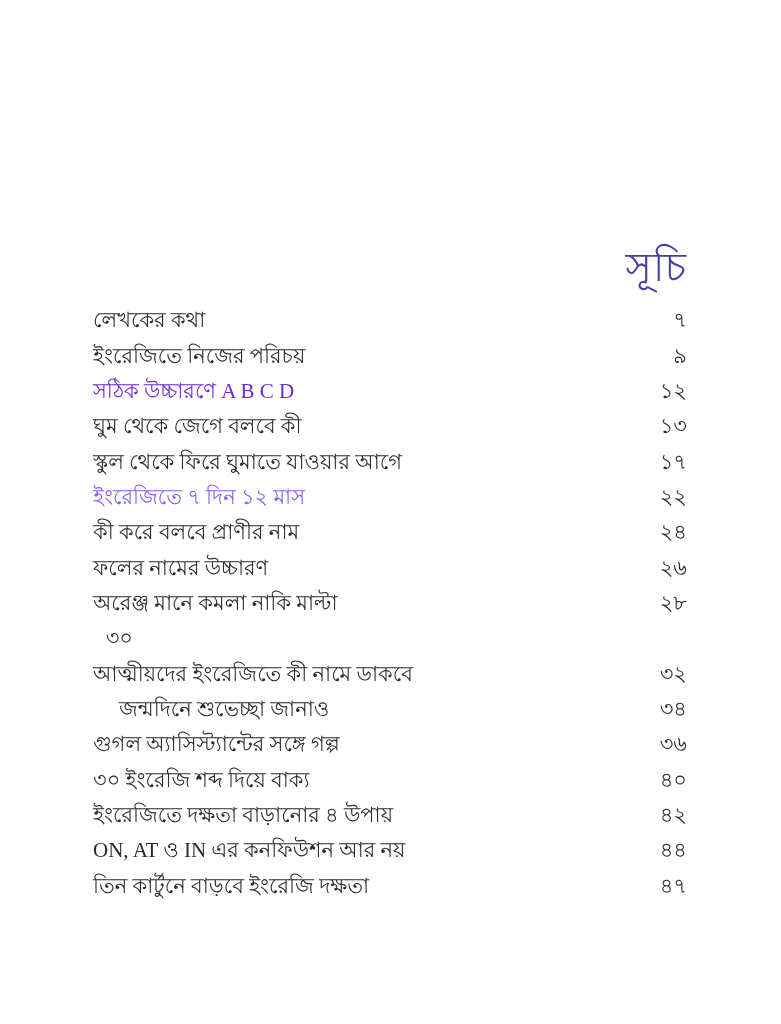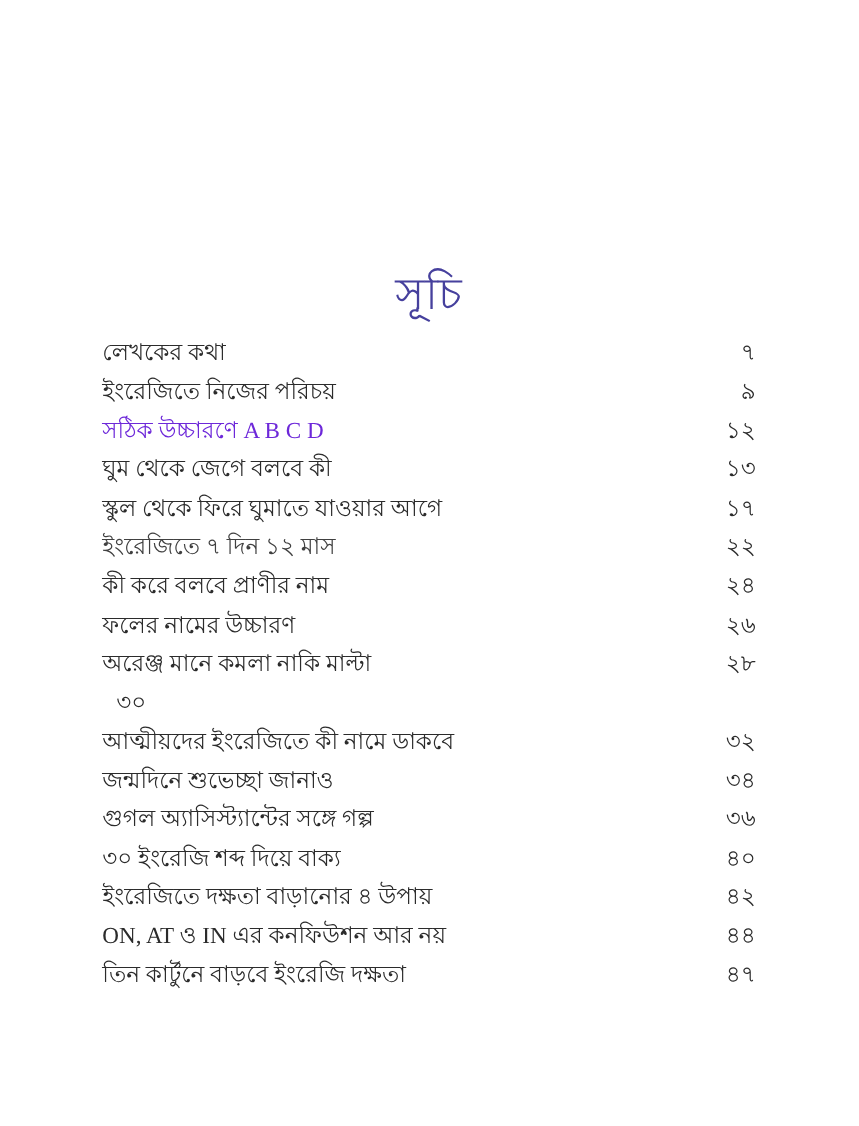--- a/index.html
+++ b/index.html
@@ -13,21 +13,21 @@
     height: 1024px;
     background: #ffffff;
     overflow: hidden;
     font-family: "Liberation Serif", "DejaVu Serif", serif;
   }
   .toc-title {
     position: absolute;
     top: 236px;
     left: 93px;
     width: 594px;
-    text-align: center;
+    text-align: right;
     font-size: 40px;
     font-weight: 500;
     color: #46409d;
     letter-spacing: 1px;
   }
   .toc-list {
     position: absolute;
     top: 304px;
     left: 93px;
     width: 594px;
@@ -77,21 +77,21 @@
         <span class="toc-label" style="color: rgb(43, 43, 43);">ঘুম থেকে জেগে বলবে কী</span>
         <span class="toc-page" style="color: rgb(43, 43, 43);">১৩</span>
       </div>
 
       <div class="toc-row">
         <span class="toc-label" style="color: rgb(43, 43, 43);">স্কুল থেকে ফিরে ঘুমাতে যাওয়ার আগে</span>
         <span class="toc-page" style="color: rgb(43, 43, 43);">১৭</span>
       </div>
 
       <div class="toc-row">
-        <span class="toc-label" style="color: #404040; text-align: right;">ইংরেজিতে ৭ দিন ১২ মাস</span>
+        <span class="toc-label" style="color: #8b5cf6; text-align: right;">ইংরেজিতে ৭ দিন ১২ মাস</span>
         <span class="toc-page" style="color: rgb(43, 43, 43);">২২</span>
       </div>
 
       <div class="toc-row">
         <span class="toc-label" style="color: rgb(43, 43, 43);">কী করে বলবে প্রাণীর নাম</span>
         <span class="toc-page" style="color: rgb(43, 43, 43);">২৪</span>
       </div>
 
       <div class="toc-row">
         <span class="toc-label" style="color: rgb(43, 43, 43);">ফলের নামের উচ্চারণ</span>
@@ -106,21 +106,21 @@
       <div class="toc-row">
         <span class="toc-page" style="color: rgb(43, 43, 43);">৩০</span>
       </div>
 
       <div class="toc-row">
         <span class="toc-label" style="color: rgb(43, 43, 43);">আত্মীয়দের ইংরেজিতে কী নামে ডাকবে</span>
         <span class="toc-page" style="color: rgb(43, 43, 43);">৩২</span>
       </div>
 
       <div class="toc-row">
-        <span class="toc-label" style="color: rgb(43, 43, 43);">জন্মদিনে শুভেচ্ছা জানাও</span>
+        <span class="toc-label" style="color: rgb(43, 43, 43); margin-left: 26px;">জন্মদিনে শুভেচ্ছা জানাও</span>
         <span class="toc-page" style="color: rgb(43, 43, 43);">৩৪</span>
       </div>
 
       <div class="toc-row">
         <span class="toc-label" style="color: rgb(43, 43, 43);">গুগল অ্যাসিস্ট্যান্টের সঙ্গে গল্প</span>
         <span class="toc-page" style="color: rgb(43, 43, 43);">৩৬</span>
       </div>
 
       <div class="toc-row">
         <span class="toc-label" style="color: rgb(43, 43, 43);">৩০ ইংরেজি শব্দ দিয়ে বাক্য</span>

